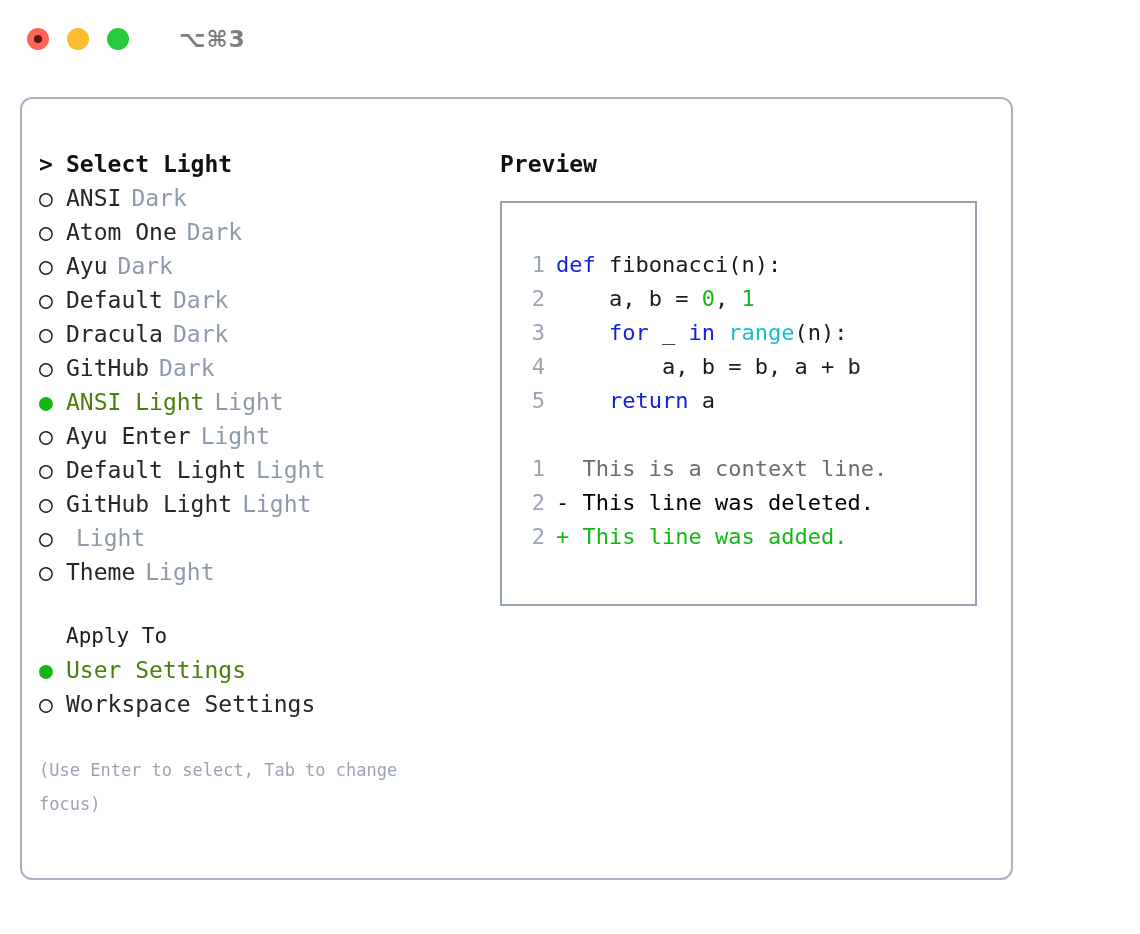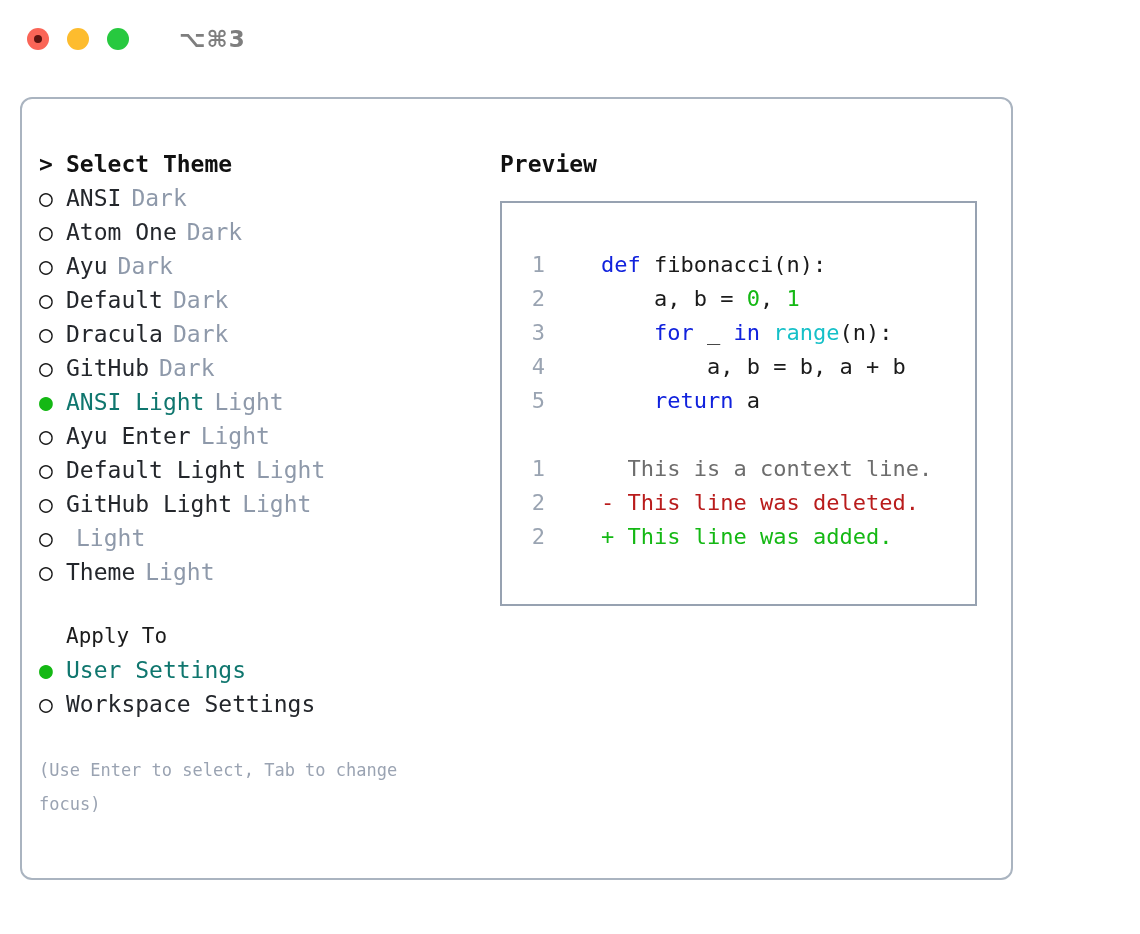--- a/index.html
+++ b/index.html
@@ -116,21 +116,21 @@
   }
   .marker.sel { color: #14b814; }
 
   .title-row {
     font-weight: bold;
     color: #111111;
   }
   .title-row .marker { font-weight: bold; color: #111111; }
 
   .item-name { color: #23262b; }
-  .item-name.selected { color: #0f766e; }
+  .item-name.selected { color: #4d7c0f; }
   .item-tag {
     color: #8e99aa;
     margin-left: 10px;
   }
   .spacer-md { height: 30px; }
 
   .group-label {
     height: 34px;
     line-height: 34px;
     font-size: 21px;
@@ -180,30 +180,30 @@
     padding-left: 17px;
   }
   .lineno {
     display: inline-block;
     width: 26px;
     flex: 0 0 26px;
     text-align: right;
     color: #9aa4b2;
     margin-right: 11px;
   }
-  .code-text { white-space: pre; margin-left: 45px; }
+  .code-text { white-space: pre; }
 
   .tok-kw   { color: #1122dd; }
   .tok-num  { color: #14b814; }
   .tok-fn   { color: #16c0c8; }
   .tok-txt  { color: #1b1b1b; }
 
   .diff-gap { height: 34px; }
   .diff-ctx { color: #6d6d6d; }
-  .diff-del { color: #b91c1c; }
+  .diff-del { color: #000000; }
   .diff-add { color: #14b814; }
 </style>
 </head>
 <body>
 
 <div id="app">
 
   <div class="titlebar">
     <div class="lights">
       <div class="light red"></div>
@@ -213,21 +213,21 @@
     <div class="shortcut">⌥⌘3</div>
   </div>
 
   <div class="panel">
     <div class="panel-inner">
 
       <div class="left-col">
 
         <div class="row title-row">
           <span class="marker">&gt;</span>
-          <span>Select Theme</span>
+          <span>Select Light</span>
         </div>
 
         <div id="theme-items">
             <div class="row">
               <span class="marker">○</span>
               <span class="item-name">ANSI</span>
               <span class="item-tag">Dark</span>
             </div>
             <div class="row">
               <span class="marker">○</span>

